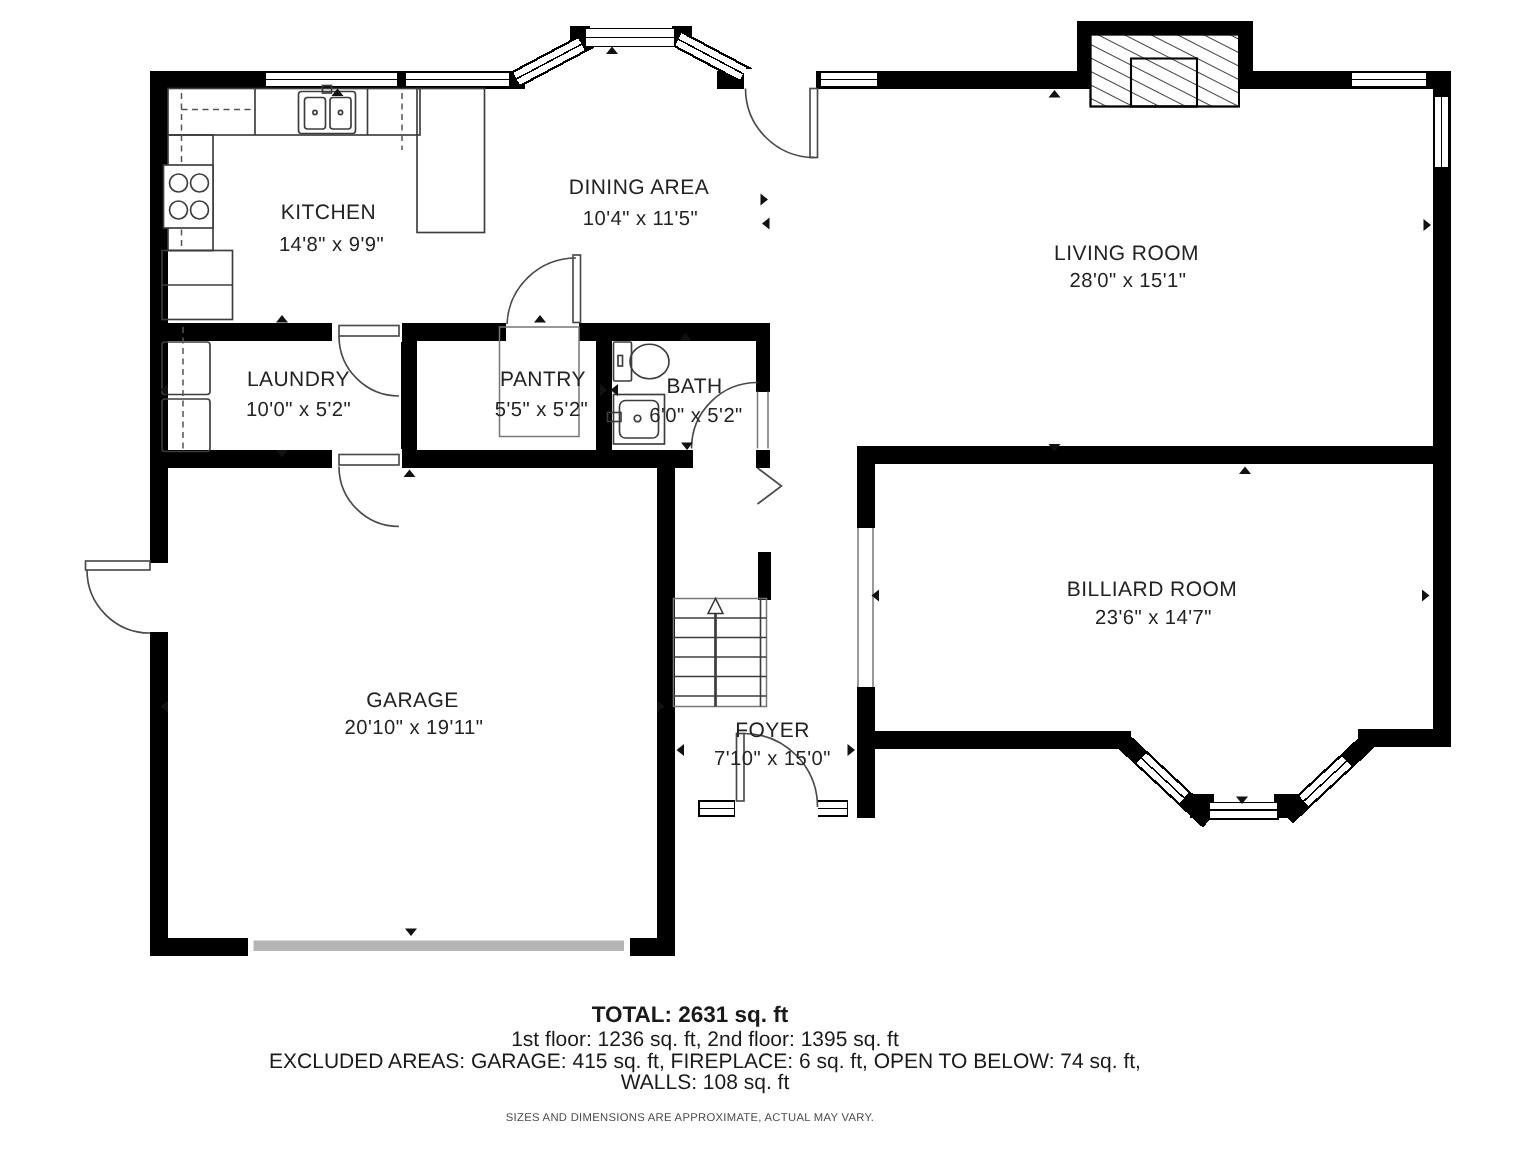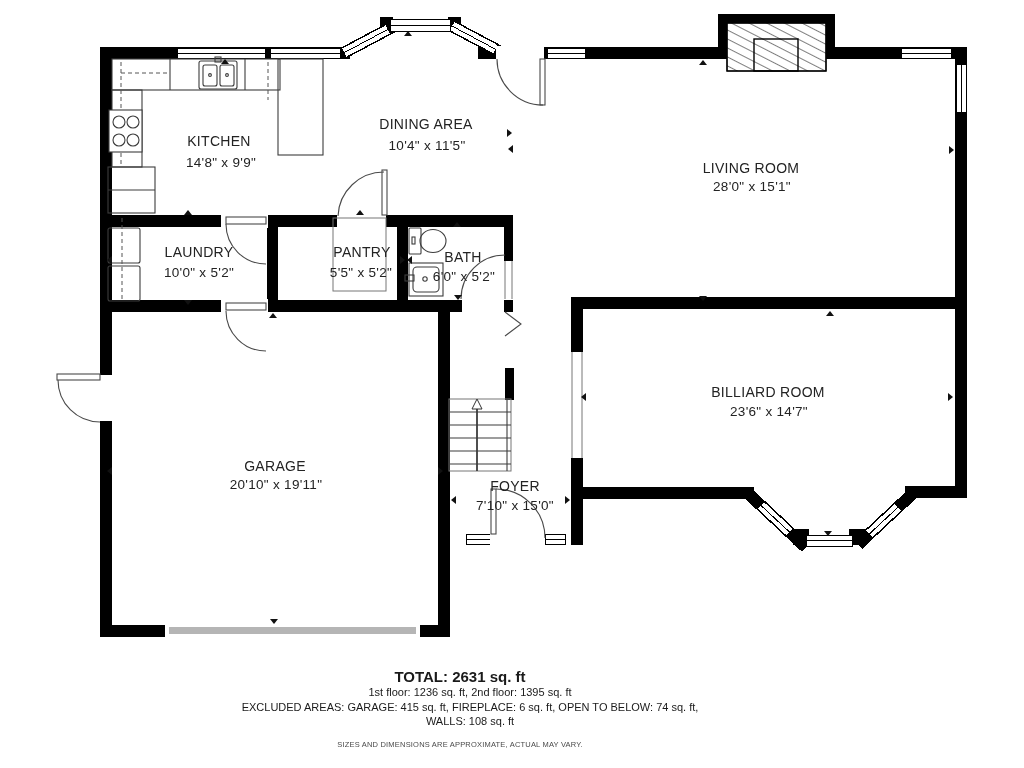--- a/index.html
+++ b/index.html
@@ -15,21 +15,21 @@
   .leaf{fill:#fff;stroke:#4a4a4a;stroke-width:1.1;}
   .fx{fill:none;stroke:#3c3c3c;stroke-width:1.1;}
   .fxw{fill:#fff;stroke:#3c3c3c;stroke-width:1.1;}
   .thin{fill:none;stroke:#777;stroke-width:1;}
   .dash{fill:none;stroke:#555;stroke-width:1;stroke-dasharray:4 3;}
   .tick{fill:#111;}
   .lbl{font-family:"Liberation Sans",sans-serif;font-size:14px;fill:#232323;letter-spacing:.3px;}
   .dims{font-size:13.5px;}
   .summary{position:absolute;left:0;width:920px;top:669px;text-align:center;color:#1a1a1a;}
   .summary .total{font-size:15px;font-weight:700;line-height:16px;}
-  .summary .line{font-size:11px;line-height:14.5px;padding-left:20px;}
+  .summary .line{font-size:14px;line-height:14.5px;padding-left:20px;}
   .summary .disclaimer{font-size:7.5px;color:#4a4a4a;margin-top:11px;letter-spacing:.2px;text-align:center;}
   .watermark{position:absolute;top:733px;right:6px;font-size:21px;color:#4d7c0f;
              letter-spacing:1px;font-weight:400;margin-top:40px;}
 </style>
 </head>
 <body>
 
 <div class="stage">
 <svg width="1024" height="768" viewBox="0 0 1024 768">
   <defs>

